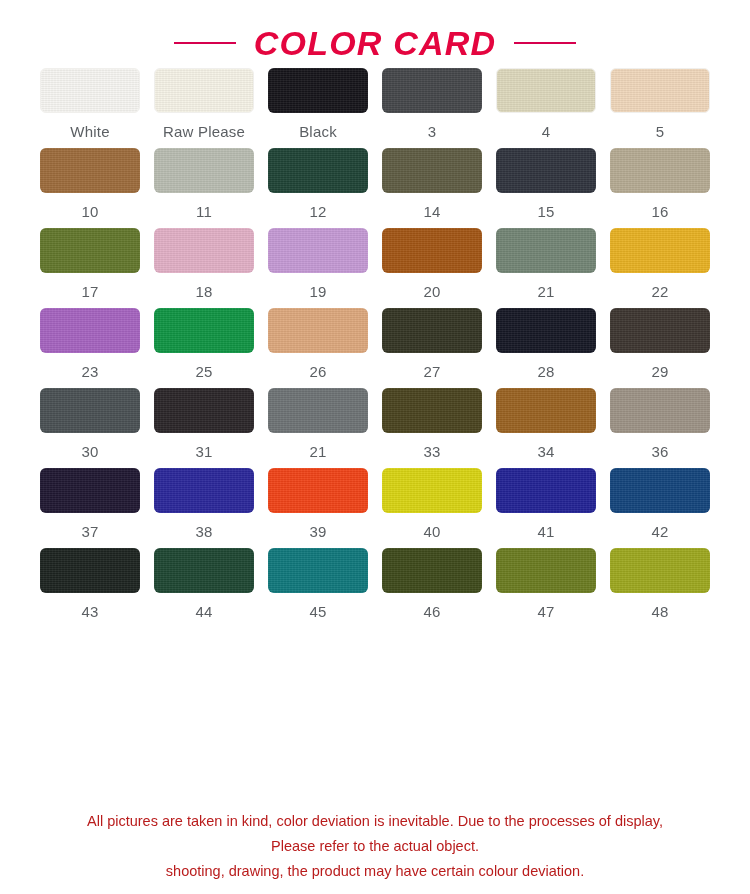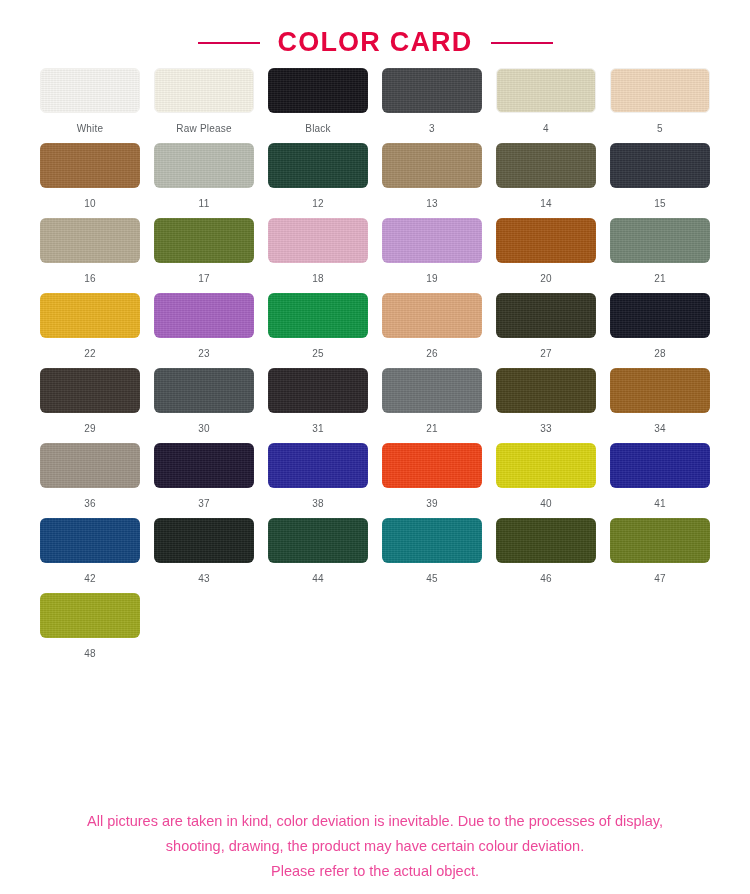--- a/index.html
+++ b/index.html
@@ -28,27 +28,28 @@
     padding-top: 17px;
     height: 68px;
   }
   .rule {
     width: 62px;
     height: 2px;
     background: #d6004e;
     flex: 0 0 auto;
   }
   .title {
-    font-size: 27px;
+    font-size: 34px;
     font-weight: bold;
     letter-spacing: 1.2px;
     color: #e4053f;
     font-family: "Liberation Sans", sans-serif;
     line-height: 1;
     white-space: nowrap;
+    font-style: italic;
   }
 
   
   .grid {
     width: 750px;
     padding: 0 33px;
     display: flex;
     flex-wrap: wrap;
     justify-content: flex-start;
     align-content: flex-start;
@@ -86,40 +87,40 @@
         rgba(0,0,0,0.02) 1px,
         rgba(0,0,0,0.02) 3px);
     pointer-events: none;
     border-radius: 6px;
   }
   .swatch.light {
     border: 1px solid #f0efec;
   }
   .label {
     margin-top: 11px;
-    font-size: 10px;
+    font-size: 15px;
     color: #5b5f63;
     font-family: "Liberation Sans", sans-serif;
     text-align: center;
     line-height: 1;
     letter-spacing: 0.2px;
   }
 
   
   .footer {
     position: absolute;
     left: 0;
     right: 0;
     bottom: 10px;
     text-align: center;
     padding: 0 28px;
   }
   .footer p {
     font-size: 14.5px;
-    color: #ec4899;
+    color: #b91c1c;
     line-height: 25px;
     font-family: "Liberation Sans", sans-serif;
   }
 </style>
 </head>
 <body>
 
 <div class="page">
 
   <div class="header">
@@ -159,24 +160,20 @@
       </div>
       <div class="cell">
         <div class="swatch" style="background-color: rgb(185, 189, 178);"></div>
         <div class="label">11</div>
       </div>
       <div class="cell">
         <div class="swatch" style="background-color: rgb(31, 68, 54);"></div>
         <div class="label">12</div>
       </div>
       <div class="cell">
-        <div class="swatch" style="background-color: rgb(164, 138, 102);"></div>
-        <div class="label">13</div>
-      </div>
-      <div class="cell">
         <div class="swatch" style="background-color: rgb(95, 92, 67);"></div>
         <div class="label">14</div>
       </div>
       <div class="cell">
         <div class="swatch" style="background-color: rgb(48, 52, 62);"></div>
         <div class="label">15</div>
       </div>
       <div class="cell">
         <div class="swatch" style="background-color: rgb(182, 171, 147);"></div>
         <div class="label">16</div>
@@ -298,17 +295,17 @@
         <div class="label">47</div>
       </div>
       <div class="cell">
         <div class="swatch" style="background-color: rgb(157, 168, 31);"></div>
         <div class="label">48</div>
       </div>
     </div>
 
   <div class="footer">
     <p>All pictures are taken in kind, color deviation is inevitable. Due to the processes of display,</p>
+    <p>Please refer to the actual object.</p>
     <p>shooting, drawing, the product may have certain colour deviation.</p>
-    <p>Please refer to the actual object.</p>
   </div>
 
 </div>
 
 </body></html>

